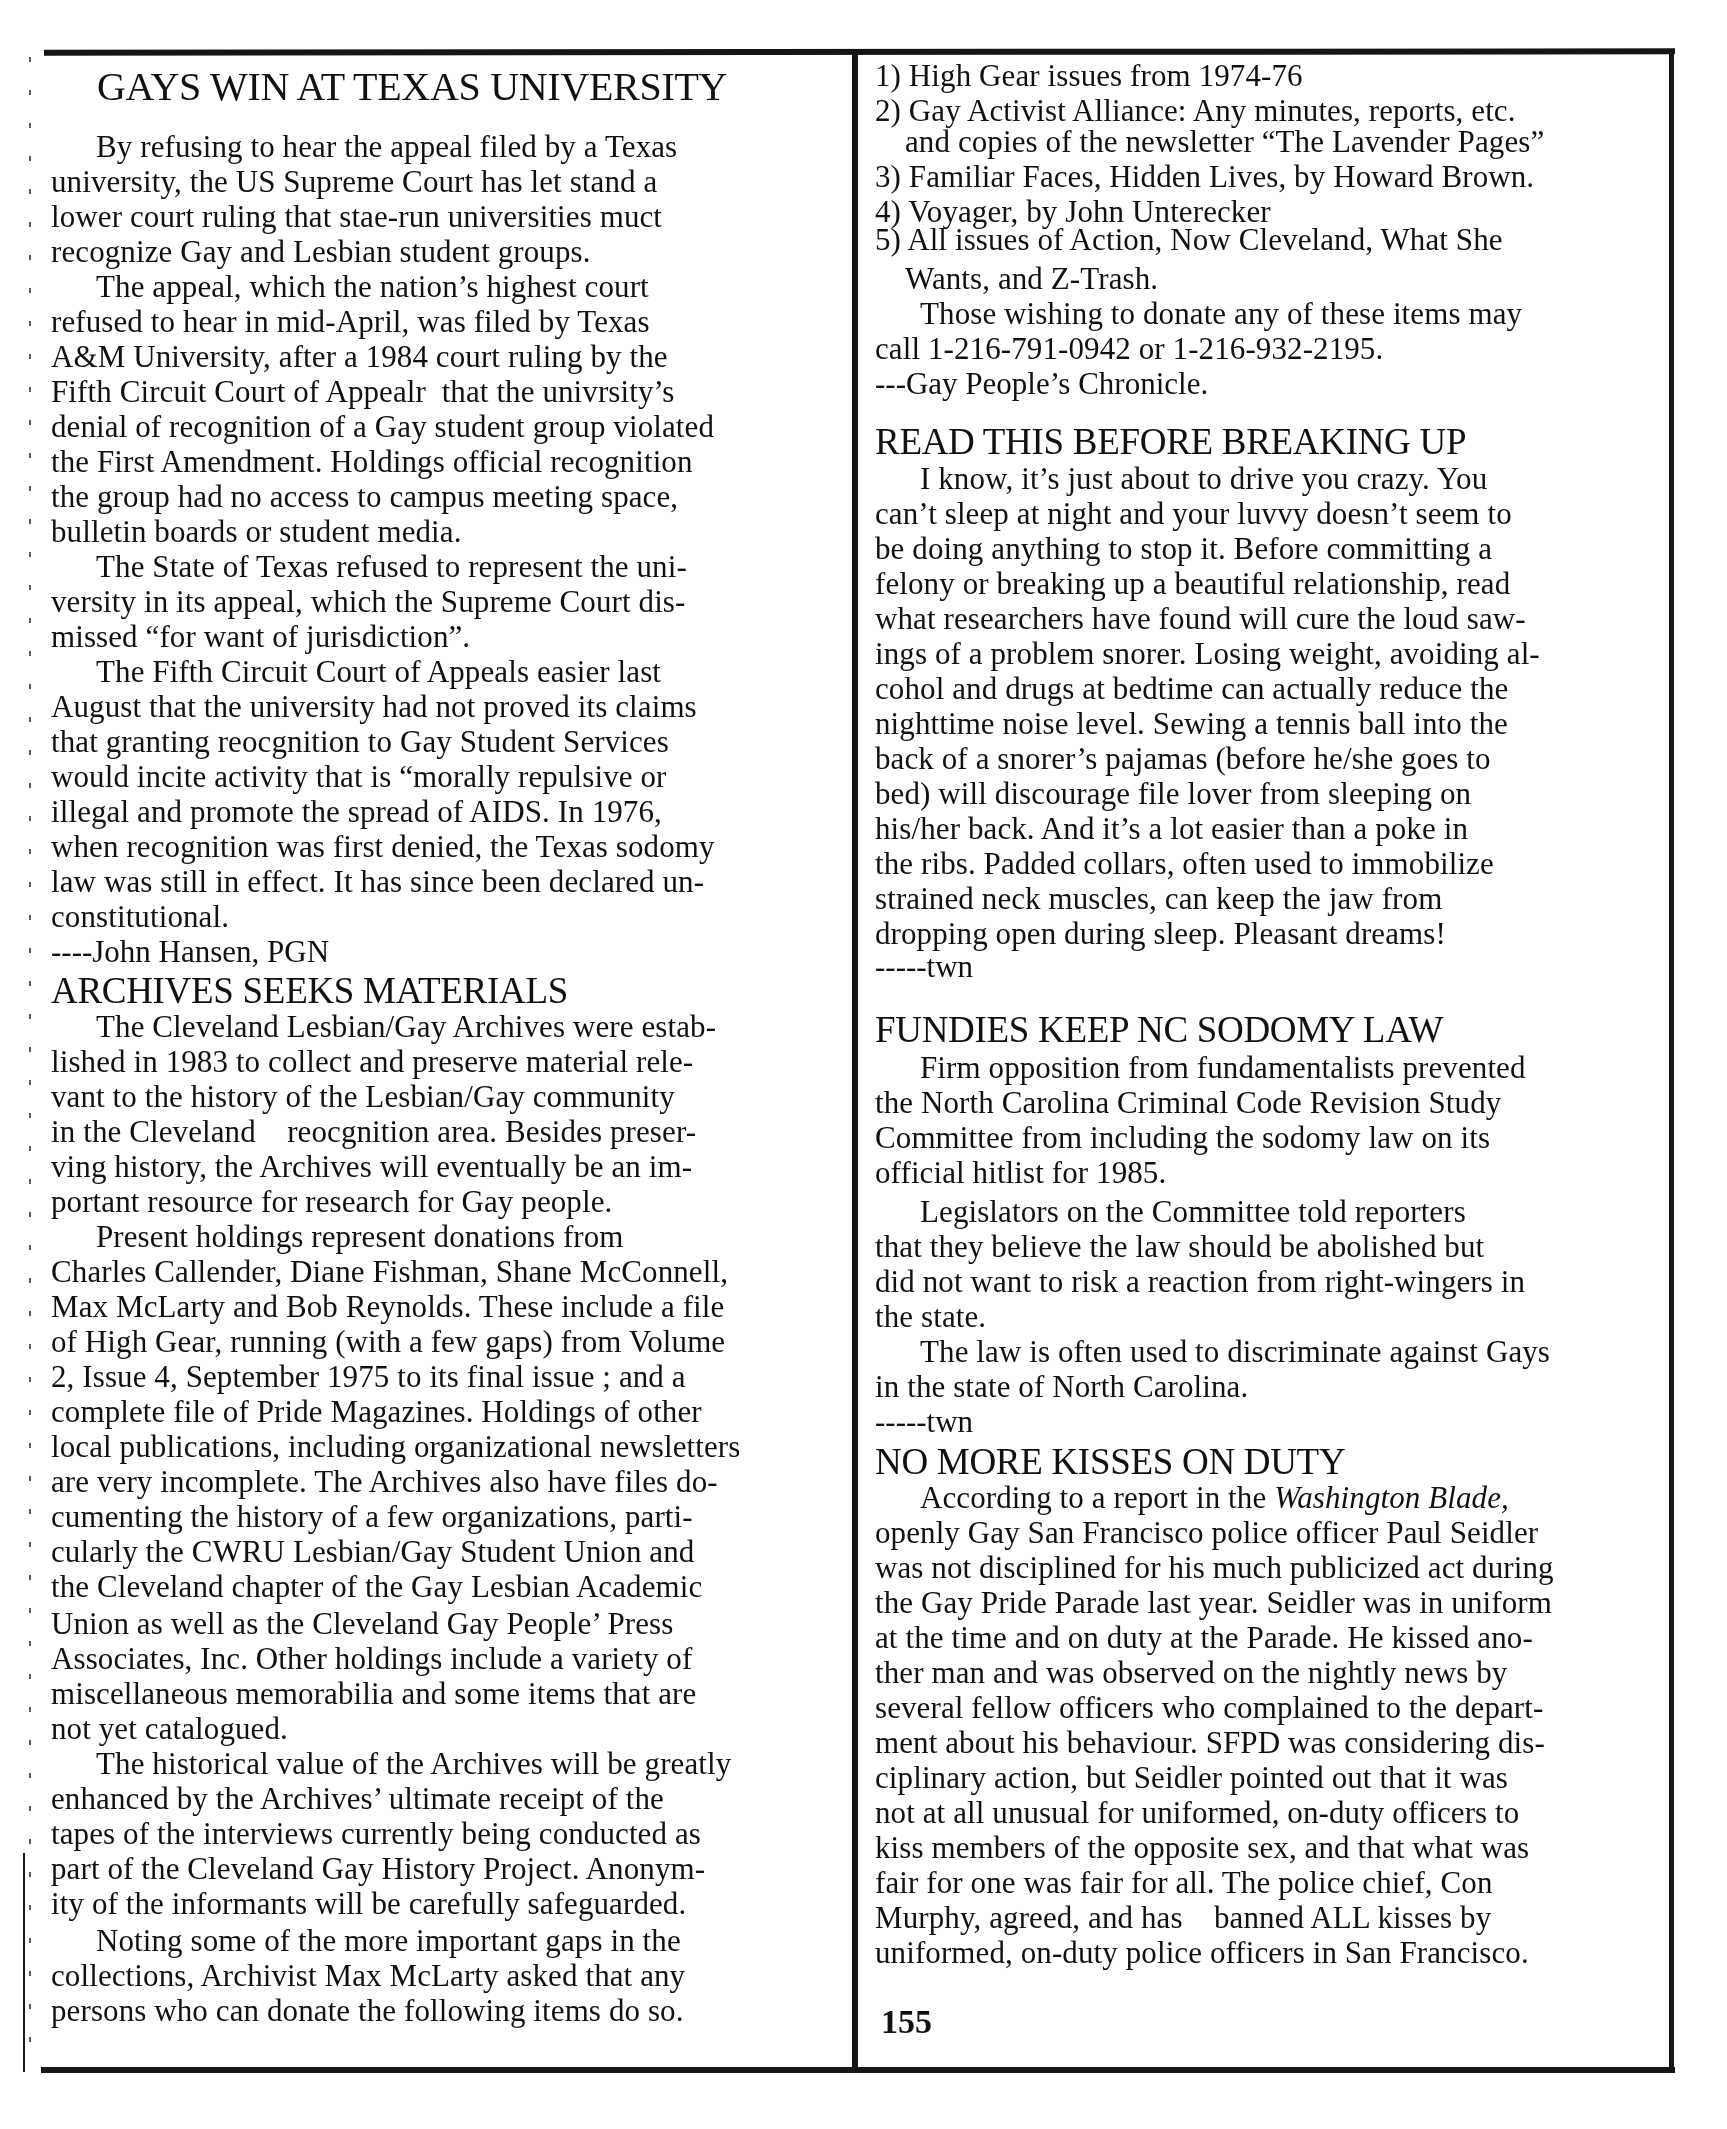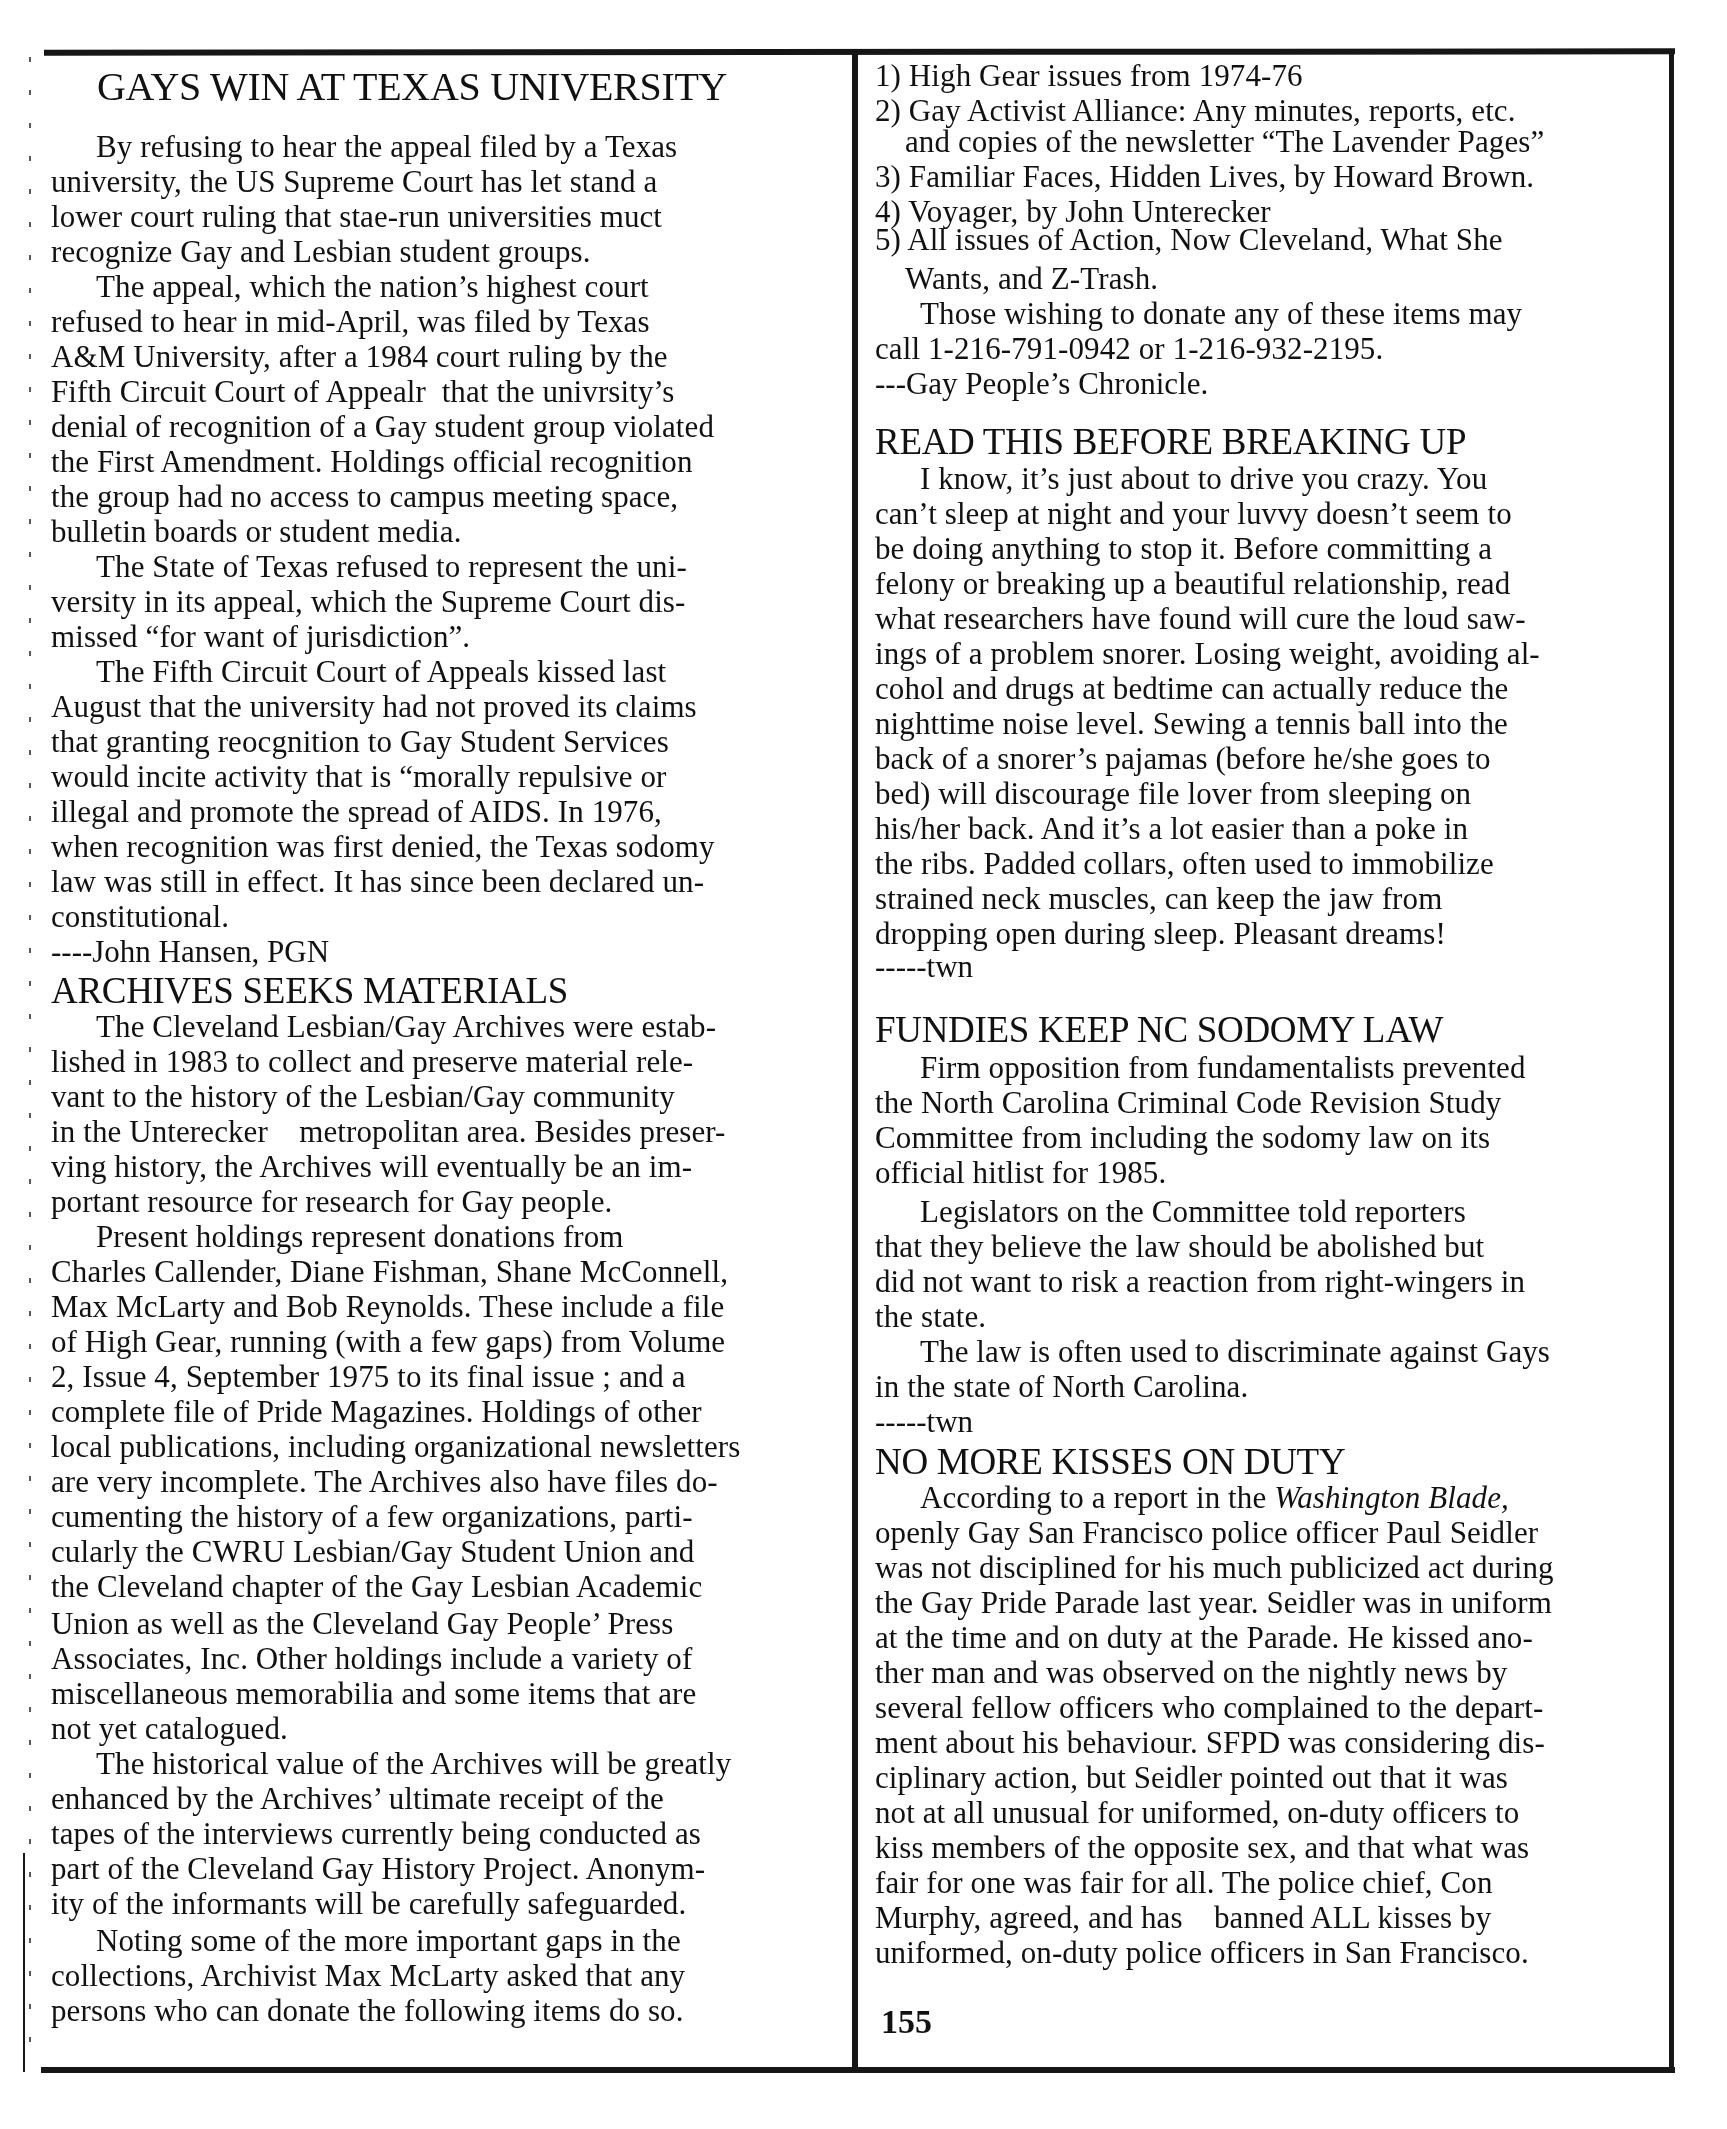--- a/index.html
+++ b/index.html
@@ -49,39 +49,39 @@
       <div class="line" style="top:304px">refused to hear in mid-April, was filed by Texas</div>
       <div class="line" style="top:339px">A&amp;M University, after a 1984 court ruling by the</div>
       <div class="line" style="top:374px">Fifth Circuit Court of Appealr  that the univrsity’s</div>
       <div class="line" style="top:409px">denial of recognition of a Gay student group violated</div>
       <div class="line" style="top:444px">the First Amendment. Holdings official recognition</div>
       <div class="line" style="top:479px">the group had no access to campus meeting space,</div>
       <div class="line" style="top:514px">bulletin boards or student media.</div>
       <div class="line indent" style="top:549px">The State of Texas refused to represent the uni-</div>
       <div class="line" style="top:584px">versity in its appeal, which the Supreme Court dis-</div>
       <div class="line" style="top:619px">missed “for want of jurisdiction”.</div>
-      <div class="line indent" style="top:654px">The Fifth Circuit Court of Appeals kissed last</div>
+      <div class="line indent" style="top:654px">The Fifth Circuit Court of Appeals easier last</div>
       <div class="line" style="top:689px">August that the university had not proved its claims</div>
       <div class="line" style="top:724px">that granting reocgnition to Gay Student Services</div>
       <div class="line" style="top:759px">would incite activity that is “morally repulsive or</div>
       <div class="line" style="top:794px">illegal and promote the spread of AIDS. In 1976,</div>
       <div class="line" style="top:829px">when recognition was first denied, the Texas sodomy</div>
       <div class="line" style="top:864px">law was still in effect. It has since been declared un-</div>
       <div class="line" style="top:899px">constitutional.</div>
     </div>
     <div class="line byline" style="top:934px">----John Hansen, PGN</div>
   </div>
 
   <div>
     <div class="headline" style="left:0; top:970px">ARCHIVES SEEKS MATERIALS</div>
     <div>
       <div class="line indent" style="top:1009px">The Cleveland Lesbian/Gay Archives were estab-</div>
       <div class="line" style="top:1044px">lished in 1983 to collect and preserve material rele-</div>
       <div class="line" style="top:1079px">vant to the history of the Lesbian/Gay community</div>
-      <div class="line" style="top:1114px">in the Unterecker    metropolitan area. Besides preser-</div>
+      <div class="line" style="top:1114px">in the Cleveland    reocgnition area. Besides preser-</div>
       <div class="line" style="top:1149px">ving history, the Archives will eventually be an im-</div>
       <div class="line" style="top:1184px">portant resource for research for Gay people.</div>
       <div class="line indent" style="top:1219px">Present holdings represent donations from</div>
       <div class="line" style="top:1254px">Charles Callender, Diane Fishman, Shane McConnell,</div>
       <div class="line" style="top:1289px">Max McLarty and Bob Reynolds. These include a file</div>
       <div class="line" style="top:1324px">of High Gear, running (with a few gaps) from Volume</div>
       <div class="line" style="top:1359px">2, Issue 4, September 1975 to its final issue ; and a</div>
       <div class="line" style="top:1394px">complete file of Pride Magazines. Holdings of other</div>
       <div class="line" style="top:1429px">local publications, including organizational newsletters</div>
       <div class="line" style="top:1464px">are very incomplete. The Archives also have files do-</div>

